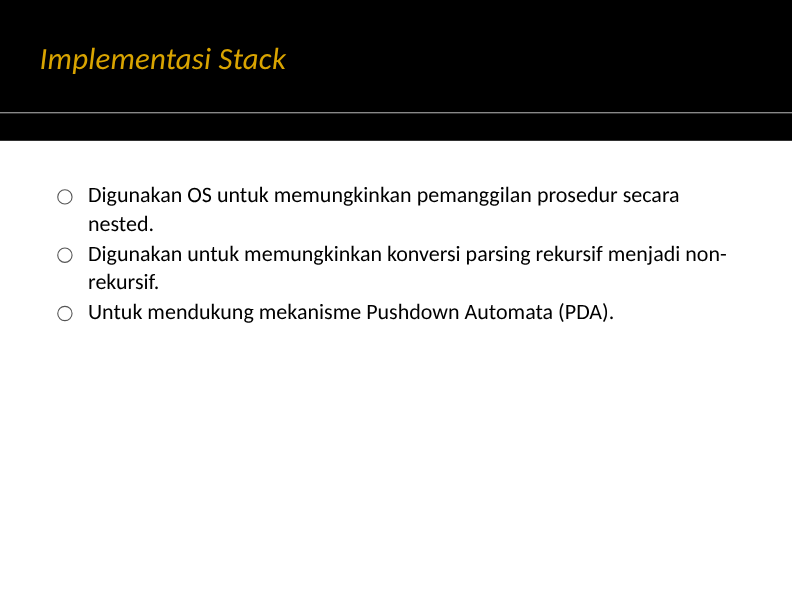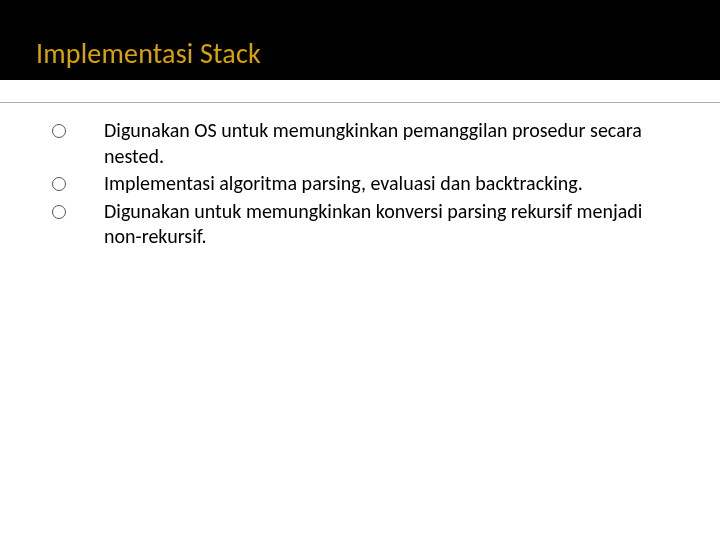--- a/index.html
+++ b/index.html
@@ -1,43 +1,43 @@
 <!DOCTYPE html>
 <html><head>
 <meta charset="utf-8">
 <style>
   * { margin: 0; padding: 0; box-sizing: border-box; }
   html, body { width: 720px; height: 540px; font-family: "Calibri", "Segoe UI", Arial, sans-serif; background: #fff; }
   .slide { width: 720px; height: 540px; position: relative; background: #fff; }
-  .title-bar { background: #000; height: 80px; position: relative; }
+  .title-bar { background: #000; height: 128px; position: relative; font-style: italic; }
   .title-text { color: #d9a400; font-size: 28px; font-weight: 400; position: absolute; left: 36px; top: 36px; letter-spacing: 0.2px; }
   .title-underline { position: absolute; left: 0; right: 0; top: 102px; border-top: 1px solid #aaa; }
   .body { padding: 38px 52px 0 52px; }
   ul.bullets { list-style: none; }
   ul.bullets li { display: flex; align-items: flex-start; font-size: 20px; color: #000; line-height: 1.28; margin-bottom: 2px; }
   .bullet-mark { flex: 0 0 auto; width: 14px; height: 14px; border: 1.6px solid #555; border-radius: 50%; margin-top: 6px; margin-right: 14px; }
-  .bullet-text { flex: 1 1 auto; margin-left: 24px; }
+  .bullet-text { flex: 1 1 auto; }
 </style>
 </head>
 <body>
 
 <div class="slide">
   <div class="title-bar">
     <div class="title-text">Implementasi Stack</div>
     <div class="title-underline"></div>
   </div>
   <div class="body">
     <ul class="bullets">
       <li>
         <span class="bullet-mark"></span>
         <span class="bullet-text">Digunakan OS untuk memungkinkan pemanggilan prosedur secara nested.</span>
       </li>
       <li>
         <span class="bullet-mark"></span>
-        <span class="bullet-text">Implementasi algoritma parsing, evaluasi dan backtracking.</span>
+        <span class="bullet-text">Digunakan untuk memungkinkan konversi parsing rekursif menjadi non-rekursif.</span>
       </li>
       <li>
         <span class="bullet-mark"></span>
-        <span class="bullet-text">Digunakan untuk memungkinkan konversi parsing rekursif menjadi non-rekursif.</span>
+        <span class="bullet-text">Untuk mendukung mekanisme Pushdown Automata (PDA).</span>
       </li>
     </ul>
   </div>
 </div>
 
 </body></html>

